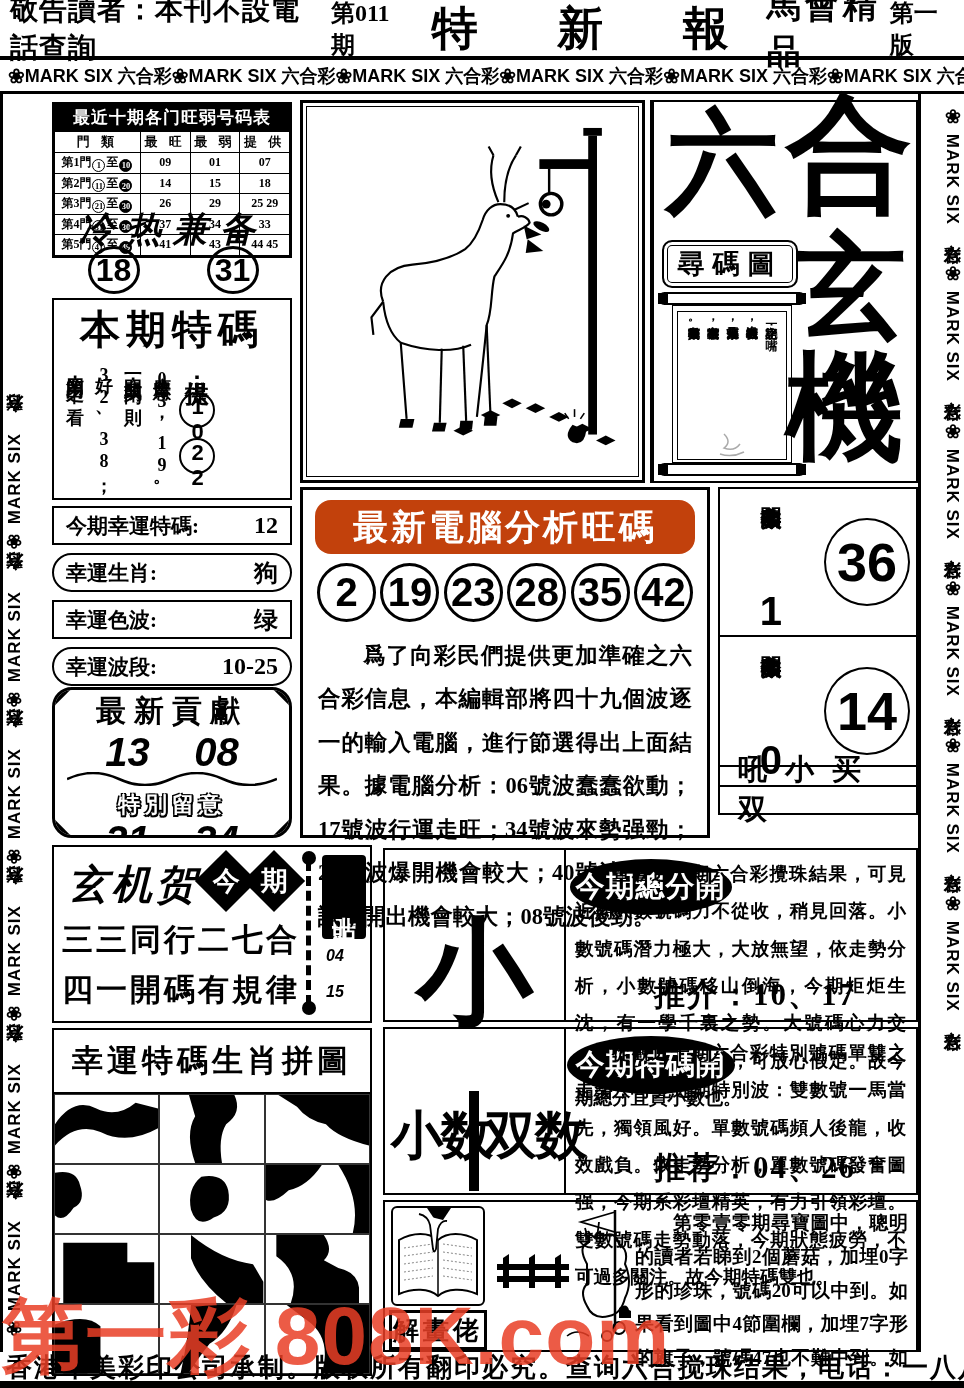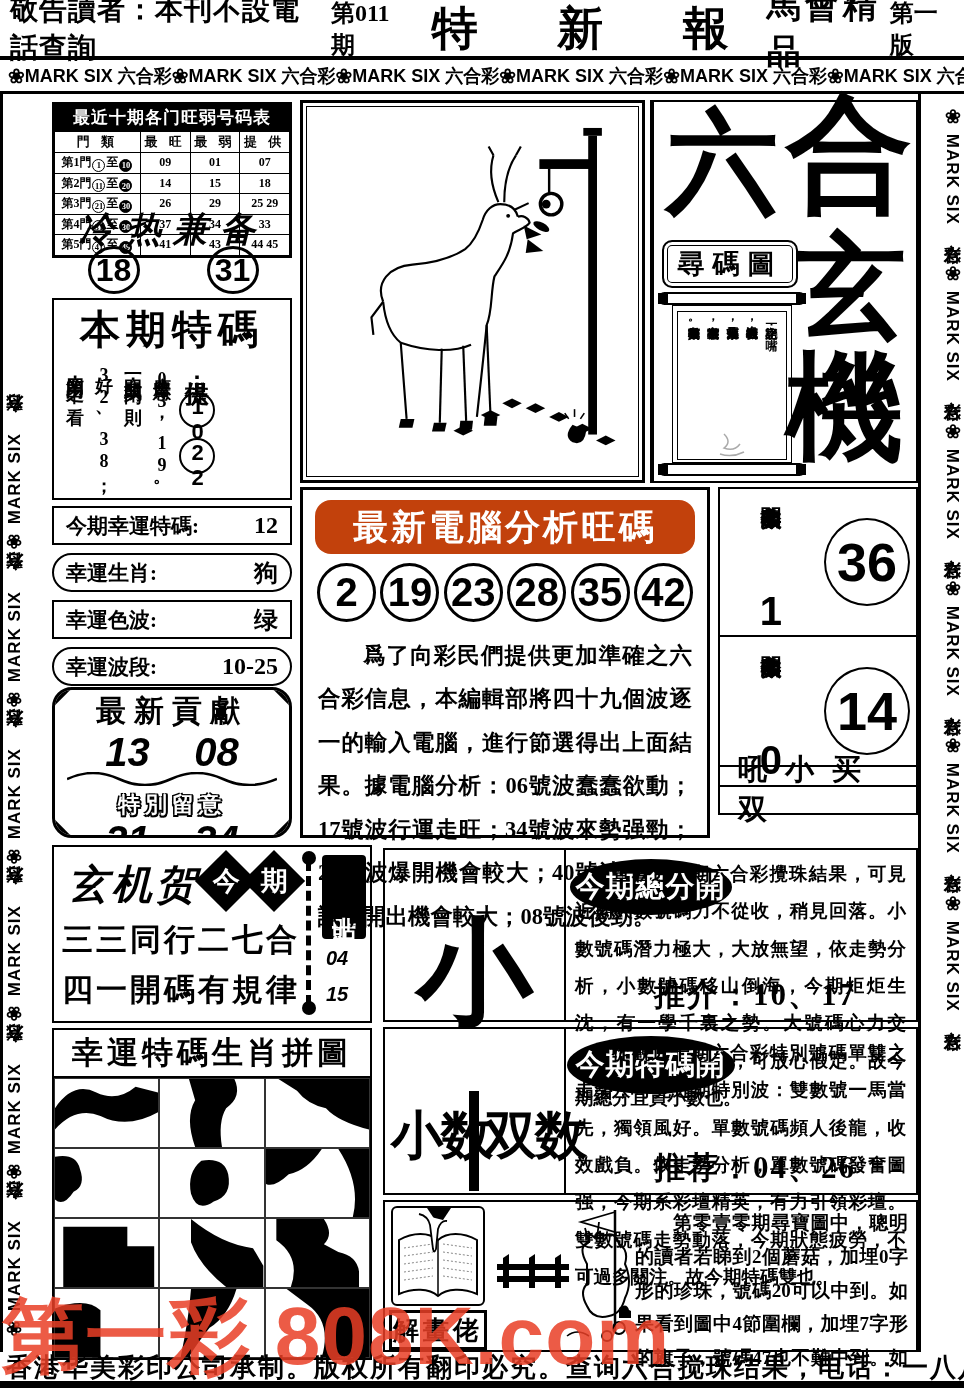--- a/index.html
+++ b/index.html
@@ -66,25 +66,25 @@
   .xuanji-box { left:52px; top:845px; width:320px; height:178px; border:2px solid #000; }
   .xj-title { position:absolute; left:14px; top:10px; font-family:"DejaVu Serif", serif; font-style:italic; font-weight:900; font-size:40px; letter-spacing:4px; }
   .diamond { position:absolute; width:44px; height:44px; background:#000; transform:rotate(45deg); display:flex; align-items:center; justify-content:center; }
   .diamond span { transform:rotate(-45deg); color:#fff; font-size:27px; font-weight:900; font-family:"Liberation Serif", serif; }
   .xj-verse { position:absolute; left:8px; width:240px; font-family:"Liberation Serif", serif; font-weight:900; font-size:31px; letter-spacing:3px; white-space:nowrap; }
   .xj-dash { position:absolute; left:252px; top:14px; bottom:16px; border-left:5px dashed #000; }
   .xj-dash::before, .xj-dash::after { content:""; position:absolute; left:-9px; width:14px; height:14px; background:#000; border-radius:50%; }
   .xj-dash::before { top:-10px; } .xj-dash::after { bottom:-10px; }
   .tip-box { position:absolute; left:268px; top:8px; width:44px; height:84px; background:#000; border-radius:4px; display:flex; align-items:center; justify-content:center; }
   .tip-box span { writing-mode:vertical-rl; text-orientation:upright; color:#fff; font-weight:900; font-size:24px; }
-  .tip-num { position:absolute; left:272px; width:40px; font-size:20px; font-style:italic; font-weight:bold; }
+  .tip-num { position:absolute; left:272px; width:40px; font-size:16px; font-style:italic; font-weight:bold; }
 
   
   .puzzle-box { left:52px; top:1028px; width:320px; border:2px solid #000; }
-  .puzzle-title { font-family:"Liberation Serif", serif; font-weight:900; font-size:31px; letter-spacing:4px; text-align:center; padding:2px 0; border-bottom:2px solid #000; }
+  .puzzle-title { font-family:"Liberation Serif", serif; font-weight:900; font-size:31px; letter-spacing:4px; text-align:center; padding:10px 0; border-bottom:2px solid #000; }
   .puzzle-grid { display:grid; grid-template-columns:repeat(3,1fr); }
   .puzzle-cell { border:1.5px solid #333; height:70px; }
   .puzzle-cell svg { width:100%; height:100%; display:block; }
 
   
   .illu-box { left:300px; top:100px; width:345px; height:383px; border:3px solid #000; padding:3px; }
   .illu-inner { border:1px solid #000; width:100%; height:100%; }
   .illu-inner svg { width:100%; height:100%; display:block; }
 
   

